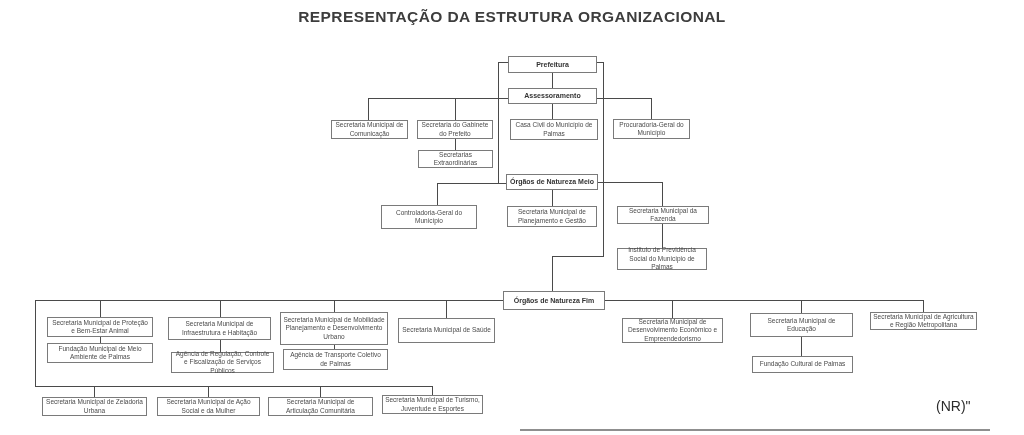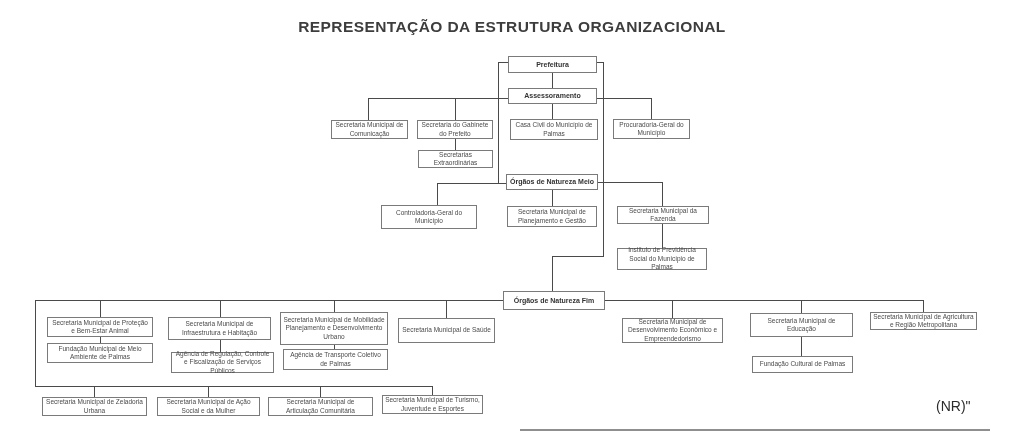--- a/index.html
+++ b/index.html
@@ -1,21 +1,21 @@
 <!DOCTYPE html>
 <html><head>
 <meta charset="utf-8">
 <style>
   html,body{margin:0;padding:0;background:#ffffff;}
   #canvas{
     position:relative;width:1024px;height:435px;background:#ffffff;overflow:hidden;
     font-family:"Liberation Sans",sans-serif;
   }
   .title{
-    position:absolute;top:18px;left:0;width:1024px;text-align:center;
+    position:absolute;top:8px;left:0;width:1024px;text-align:center;
     font-size:15.5px;font-weight:700;color:#3d3d3d;letter-spacing:.4px;
   }
   .box{
     position:absolute;box-sizing:border-box;background:#fff;border:1px solid #7a7a7a;
     display:flex;align-items:center;justify-content:center;text-align:center;
     font-size:6.5px;line-height:1.3;color:#4a4a4a;padding:1px 2px;
   }
   .box.bold{font-weight:700;font-size:7px;color:#333;}
   .ln{position:absolute;background:#4a4a4a;display:block;}
   .ln.h{height:1px;}

